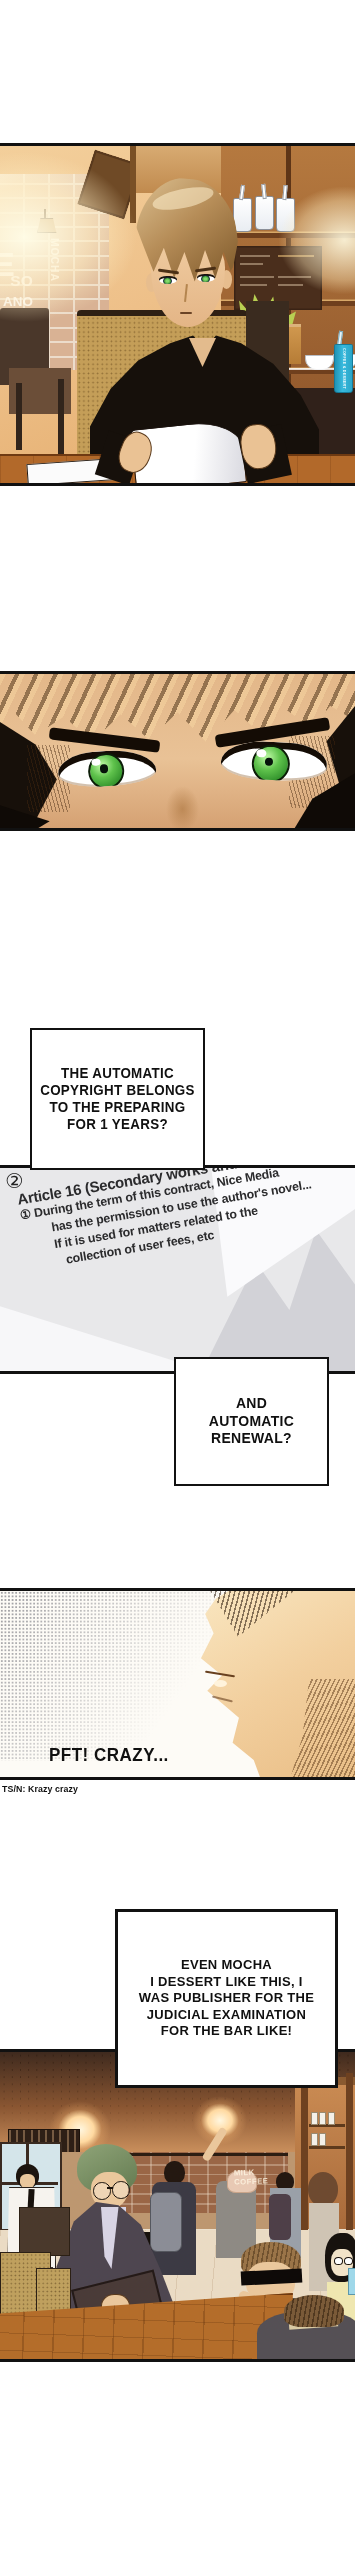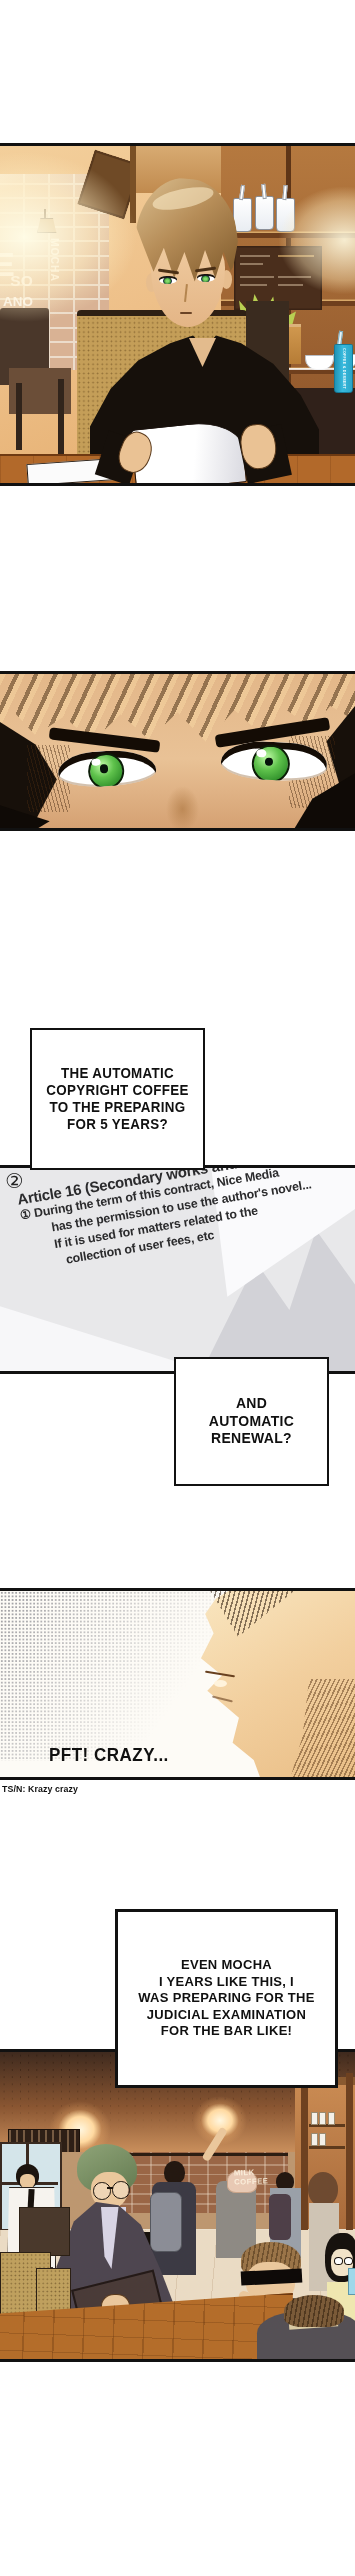--- a/index.html
+++ b/index.html
@@ -299,23 +299,23 @@
       <div class="p2-iris" style="left:31px;top:3.1px;width:34px;height:34px;"></div>
       <div class="p2-pupil" style="left:44px;top:15.5px;"></div>
       <div class="p2-glint" style="left:35px;top:8.2px;width:10.3px;height:7.7px;"></div>
     </div>
     <div class="abs p2-shirtL"></div>
     <div class="abs p2-shirtR"></div>
   </div>
 
   <div class="abs speech" id="b1">
     <span class="ln">THE AUTOMATIC</span>
-    <span class="ln">COPYRIGHT COFFEE</span>
+    <span class="ln">COPYRIGHT BELONGS</span>
     <span class="ln">TO THE PREPARING</span>
-    <span class="ln">FOR 5 YEARS?</span>
+    <span class="ln">FOR 1 YEARS?</span>
   </div>
 
   <div class="abs panel" id="pc">
     <div class="abs pc-shade"></div>
     <div class="abs pc-wedgeTR"></div>
     <div class="abs pc-wedgeBL"></div>
     <div class="abs pc-marker">②</div>
     <div class="abs pc-rot">
       <div class="pc-head">Article 16 (Secondary works and licenses for</div>
       <div class="pc-cl"><span>①</span> <span>During the term of this contract, Nice Media</span></div>
@@ -339,22 +339,22 @@
     <div class="abs p3-lip"></div>
     <div class="abs p3-lipglint"></div>
     <div class="abs p3-chinline"></div>
     <div class="abs p3-pft">PFT! CRAZY...</div>
   </div>
 
   <div class="abs tsn">TS/N: Krazy crazy</div>
 
   <div class="abs speech" id="cap">
     <span class="ln">EVEN MOCHA</span>
-    <span class="ln">I YEARS LIKE THIS, I</span>
-    <span class="ln">WAS PREPARING FOR THE</span>
+    <span class="ln">I DESSERT LIKE THIS, I</span>
+    <span class="ln">WAS PUBLISHER FOR THE</span>
     <span class="ln">JUDICIAL EXAMINATION</span>
     <span class="ln">FOR THE BAR LIKE!</span>
   </div>
 
   <div class="abs panel" id="p4">
     <div class="abs p4-ceil"></div>
     <div class="abs p4-dots"></div>
     <div class="abs p4-light" style="left:49px;top:49px;width:62px;height:57px;background:radial-gradient(closest-side,#fff7e0,#ffd9a0 45%,rgba(255,190,120,.25) 70%,transparent);"></div>
     <div class="abs p4-light" style="left:193px;top:44px;width:54px;height:49px;background:radial-gradient(closest-side,#fff7e0,#ffd9a0 45%,rgba(255,190,120,.25) 70%,transparent);"></div>
     <div class="abs p4-light" style="left:307px;top:39px;width:49px;height:46px;background:radial-gradient(closest-side,#fff7e0,#ffd9a0 45%,rgba(255,190,120,.25) 70%,transparent);"></div>

